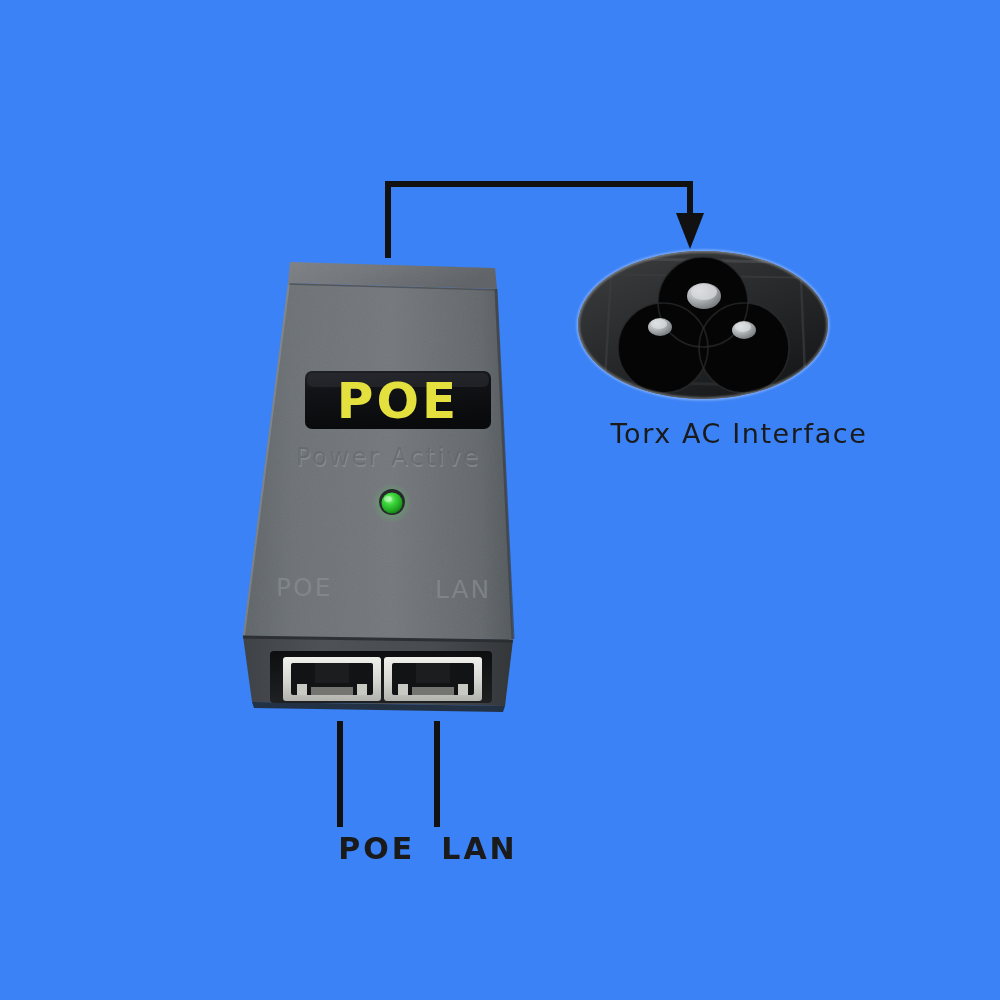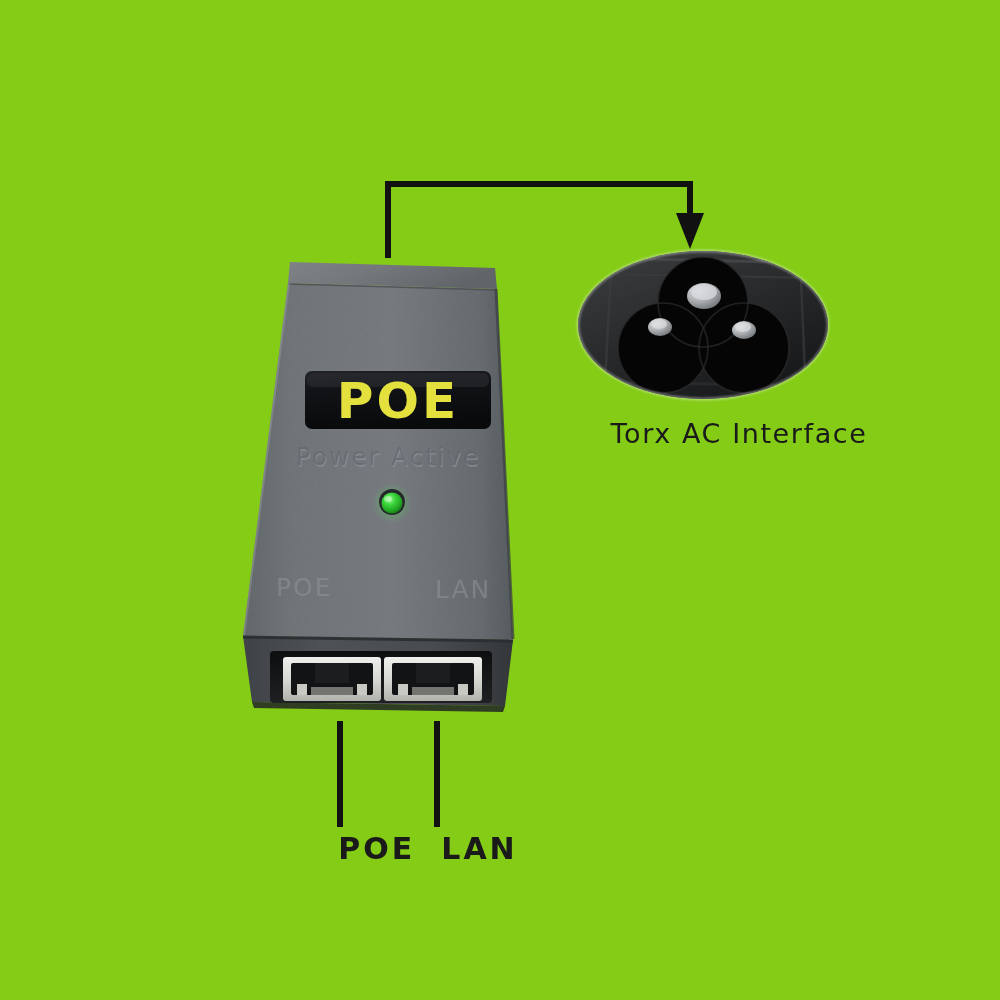--- a/index.html
+++ b/index.html
@@ -8,21 +8,21 @@
     padding: 0;
     background: #ffffff;
   }
   body {
     font-family: "Liberation Sans", sans-serif;
   }
   #stage {
     position: relative;
     width: 1000px;
     height: 1000px;
-    background: #84cc16;
+    background: #3b82f6;
     overflow: hidden;
   }
   #scene {
     position: absolute;
     left: 0;
     top: 0;
     width: 1000px;
     height: 1000px;
   }
   .callout-text {

